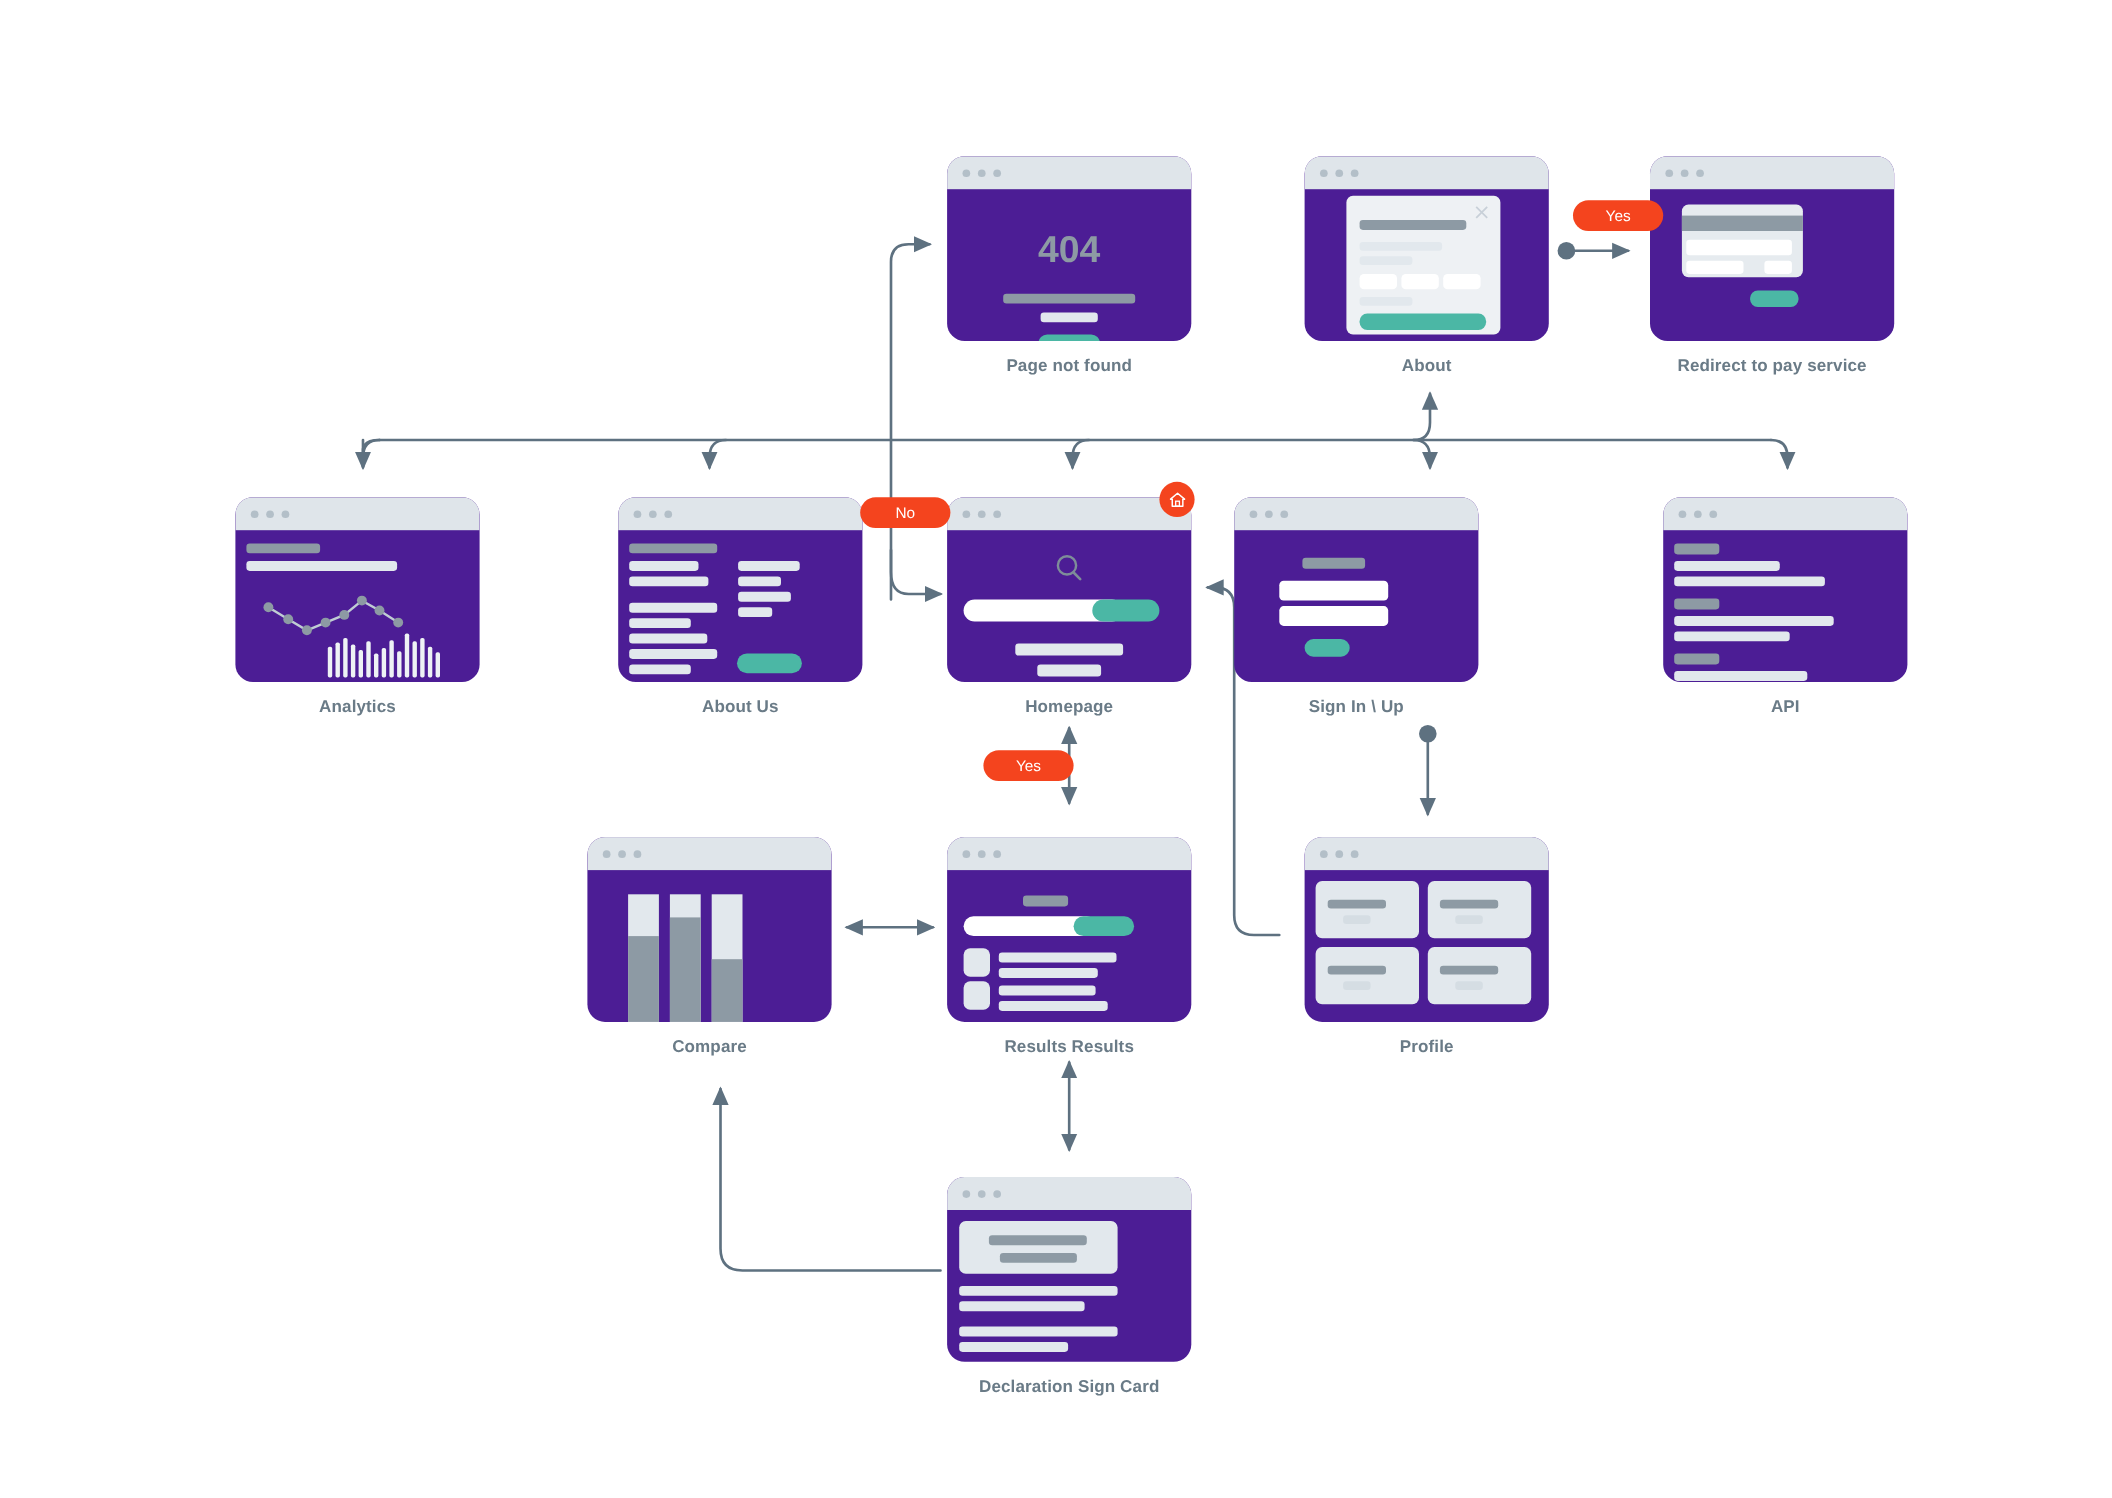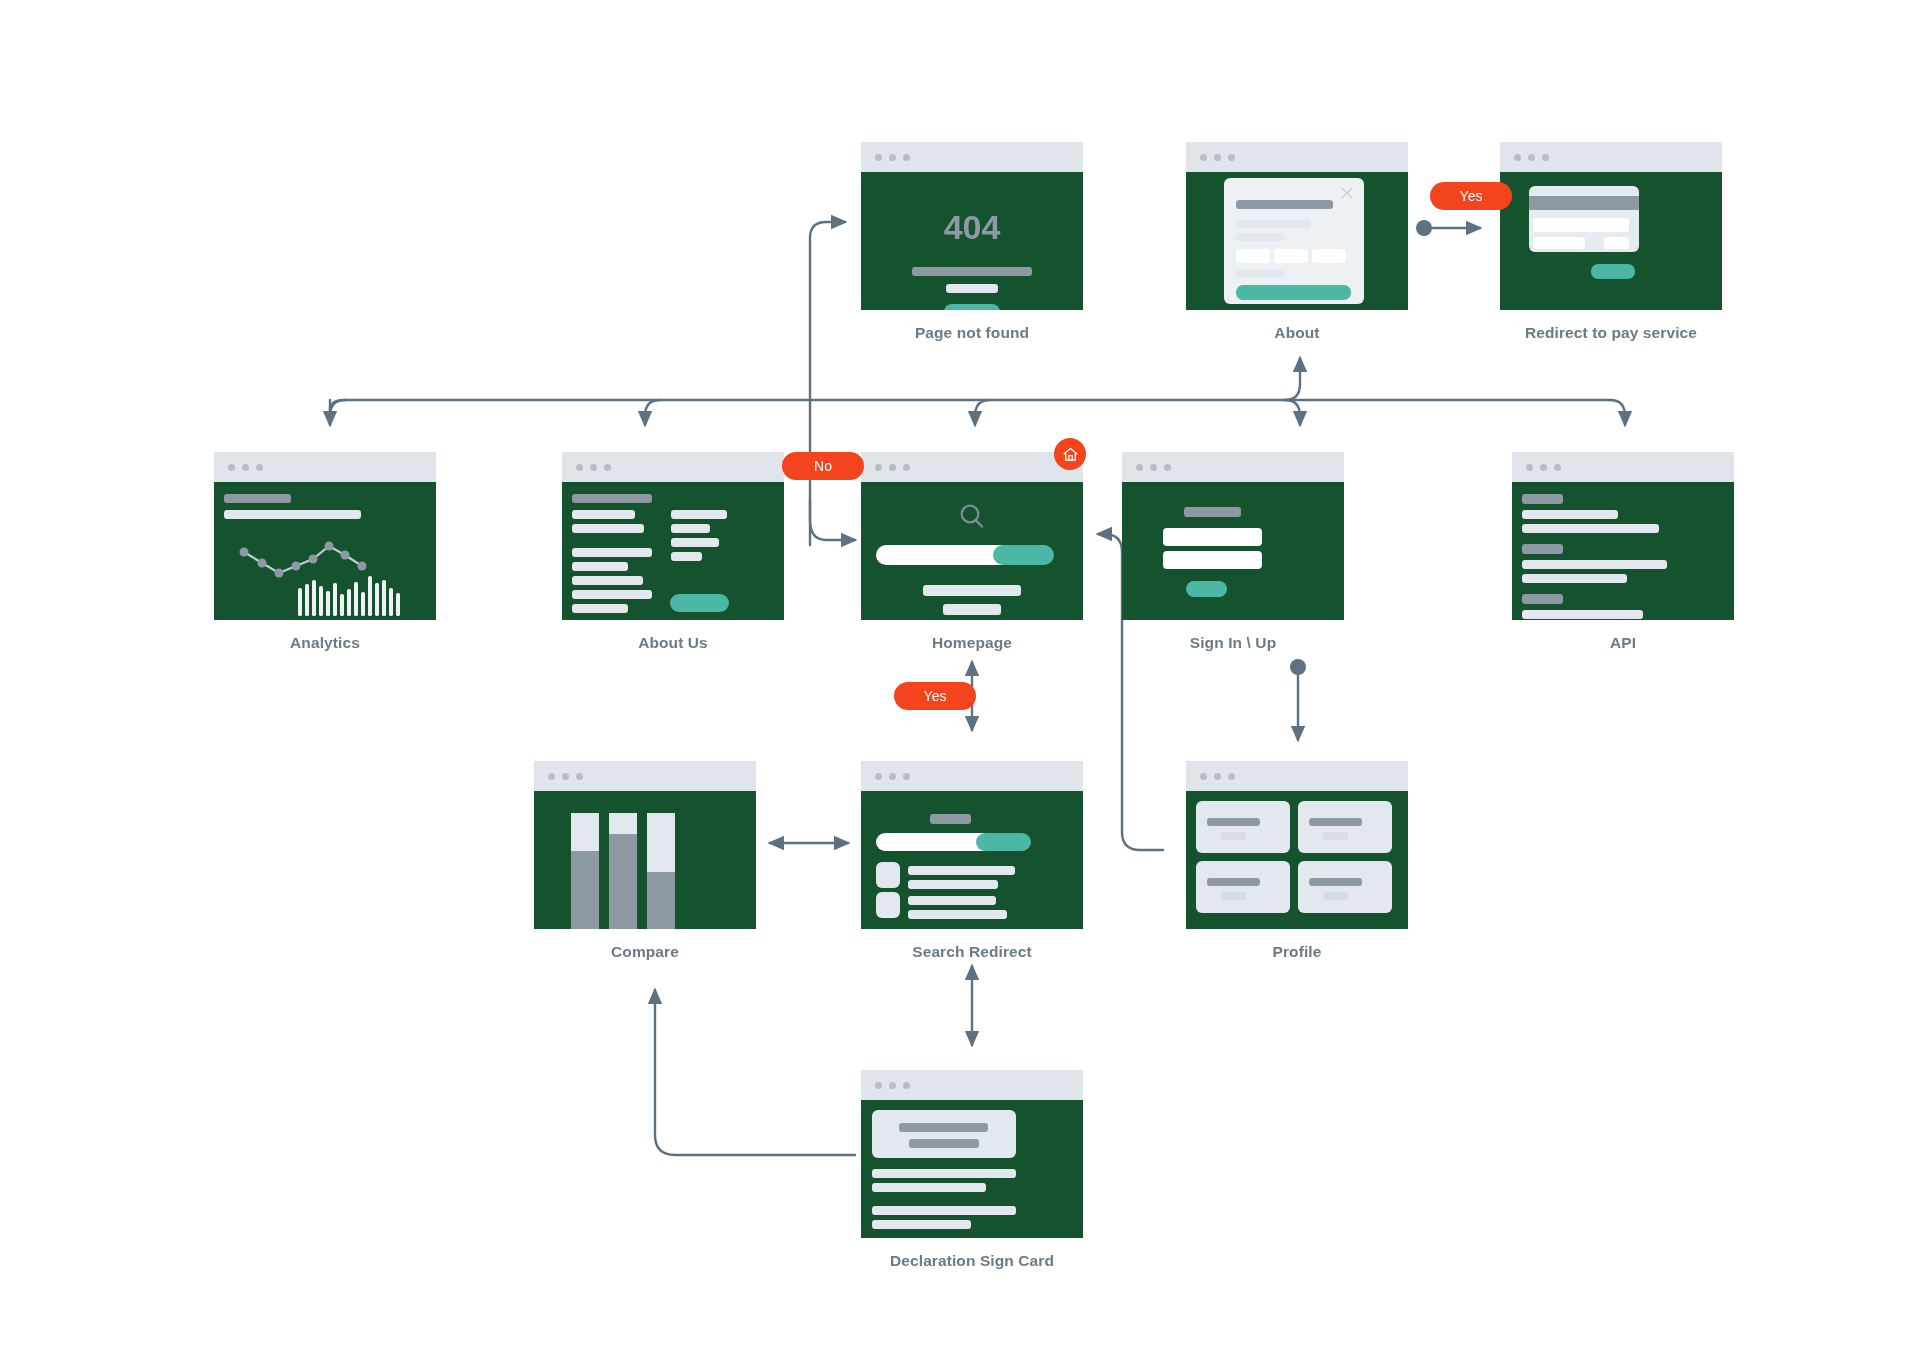--- a/index.html
+++ b/index.html
@@ -5,21 +5,21 @@
   html,body{margin:0;padding:0;background:#ffffff;}
   body{width:1920px;height:1362px;position:relative;overflow:hidden;
        font-family:"Liberation Sans","DejaVu Sans",sans-serif;}
 
   #canvas{position:absolute;left:0;top:0;width:1920px;height:1362px;}
 
   svg.wires{position:absolute;left:0;top:0;width:1920px;height:1362px;pointer-events:none;}
 
   
   .node{position:absolute;}
-  .win{position:relative;border-radius:0;overflow:hidden;background:#14532d;}
+  .win{position:relative;border-radius:16px;overflow:hidden;background:#4c1d95;}
   .titlebar{height:30px;background:#dfe5ea;display:flex;align-items:center;padding-left:14px;gap:7px;}
   .dot{width:7px;height:7px;border-radius:50%;background:#b3bfc8;}
   .body{position:relative;width:100%;height:100%;}
   .caption{margin-top:14px;text-align:center;font-size:15.5px;font-weight:bold;color:#6a7b87;letter-spacing:.1px;}
 
   
   .bar{position:absolute;border-radius:3px;}
   .b-dark{background:#8d9aa4;}
   .b-mid{background:#d5dde3;}
   .b-light{background:#e2e8ed;}
@@ -321,21 +321,21 @@
         <div class="bar b-white" style="left:15px;top:42px;width:121px;height:18px;border-radius:9px;"></div>
         <div class="bar b-teal" style="left:115px;top:42px;width:55px;height:18px;border-radius:9px;"></div>
         <div class="panel" style="left:15px;top:71px;width:24px;height:26px;"></div>
         <div class="bar b-light" style="left:47px;top:75px;width:107px;height:9px;"></div>
         <div class="bar b-light" style="left:47px;top:89px;width:90px;height:9px;"></div>
         <div class="panel" style="left:15px;top:101px;width:24px;height:26px;"></div>
         <div class="bar b-light" style="left:47px;top:105px;width:88px;height:9px;"></div>
         <div class="bar b-light" style="left:47px;top:119px;width:99px;height:9px;"></div>
       </div>
     </div>
-    <div class="caption">Search Redirect</div>
+    <div class="caption">Results Results</div>
   </div>
 
   <div class="node" style="left:1186px;top:761px;">
     <div class="win" style="width:222px;height:168px;">
       <div class="titlebar">
         <span class="dot"></span>
         <span class="dot"></span>
         <span class="dot"></span>
       </div>
       <div class="body">

